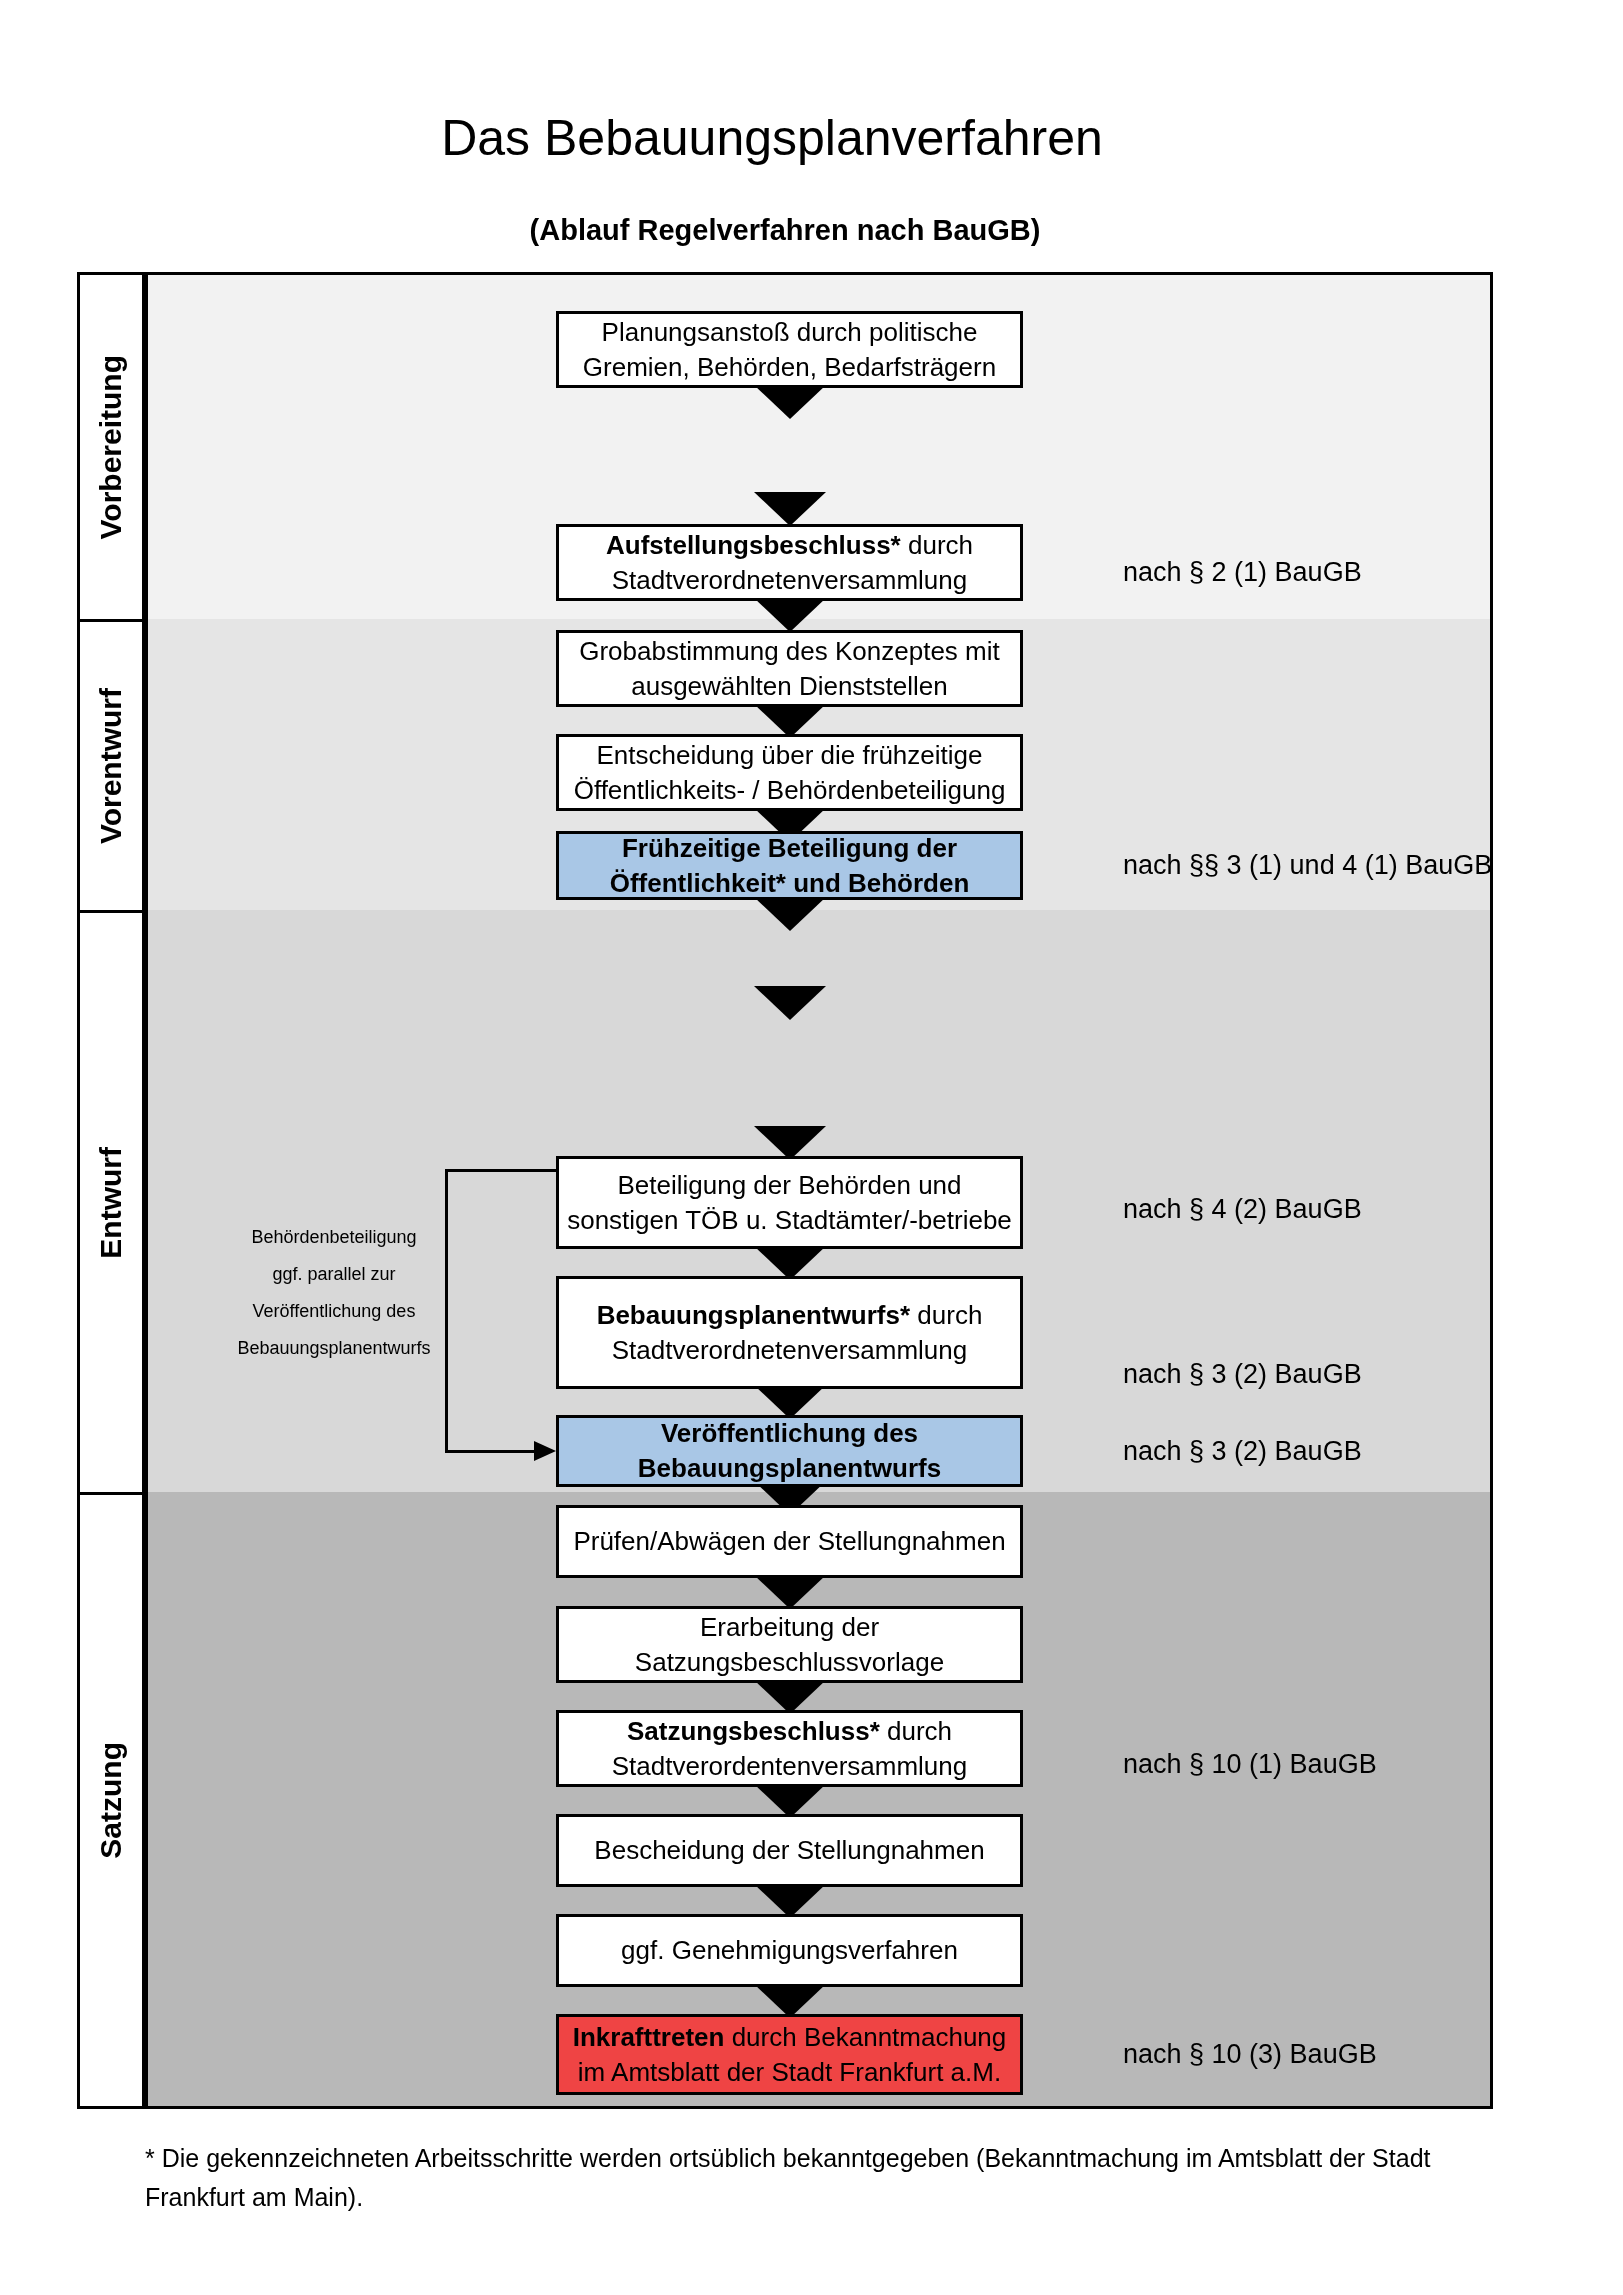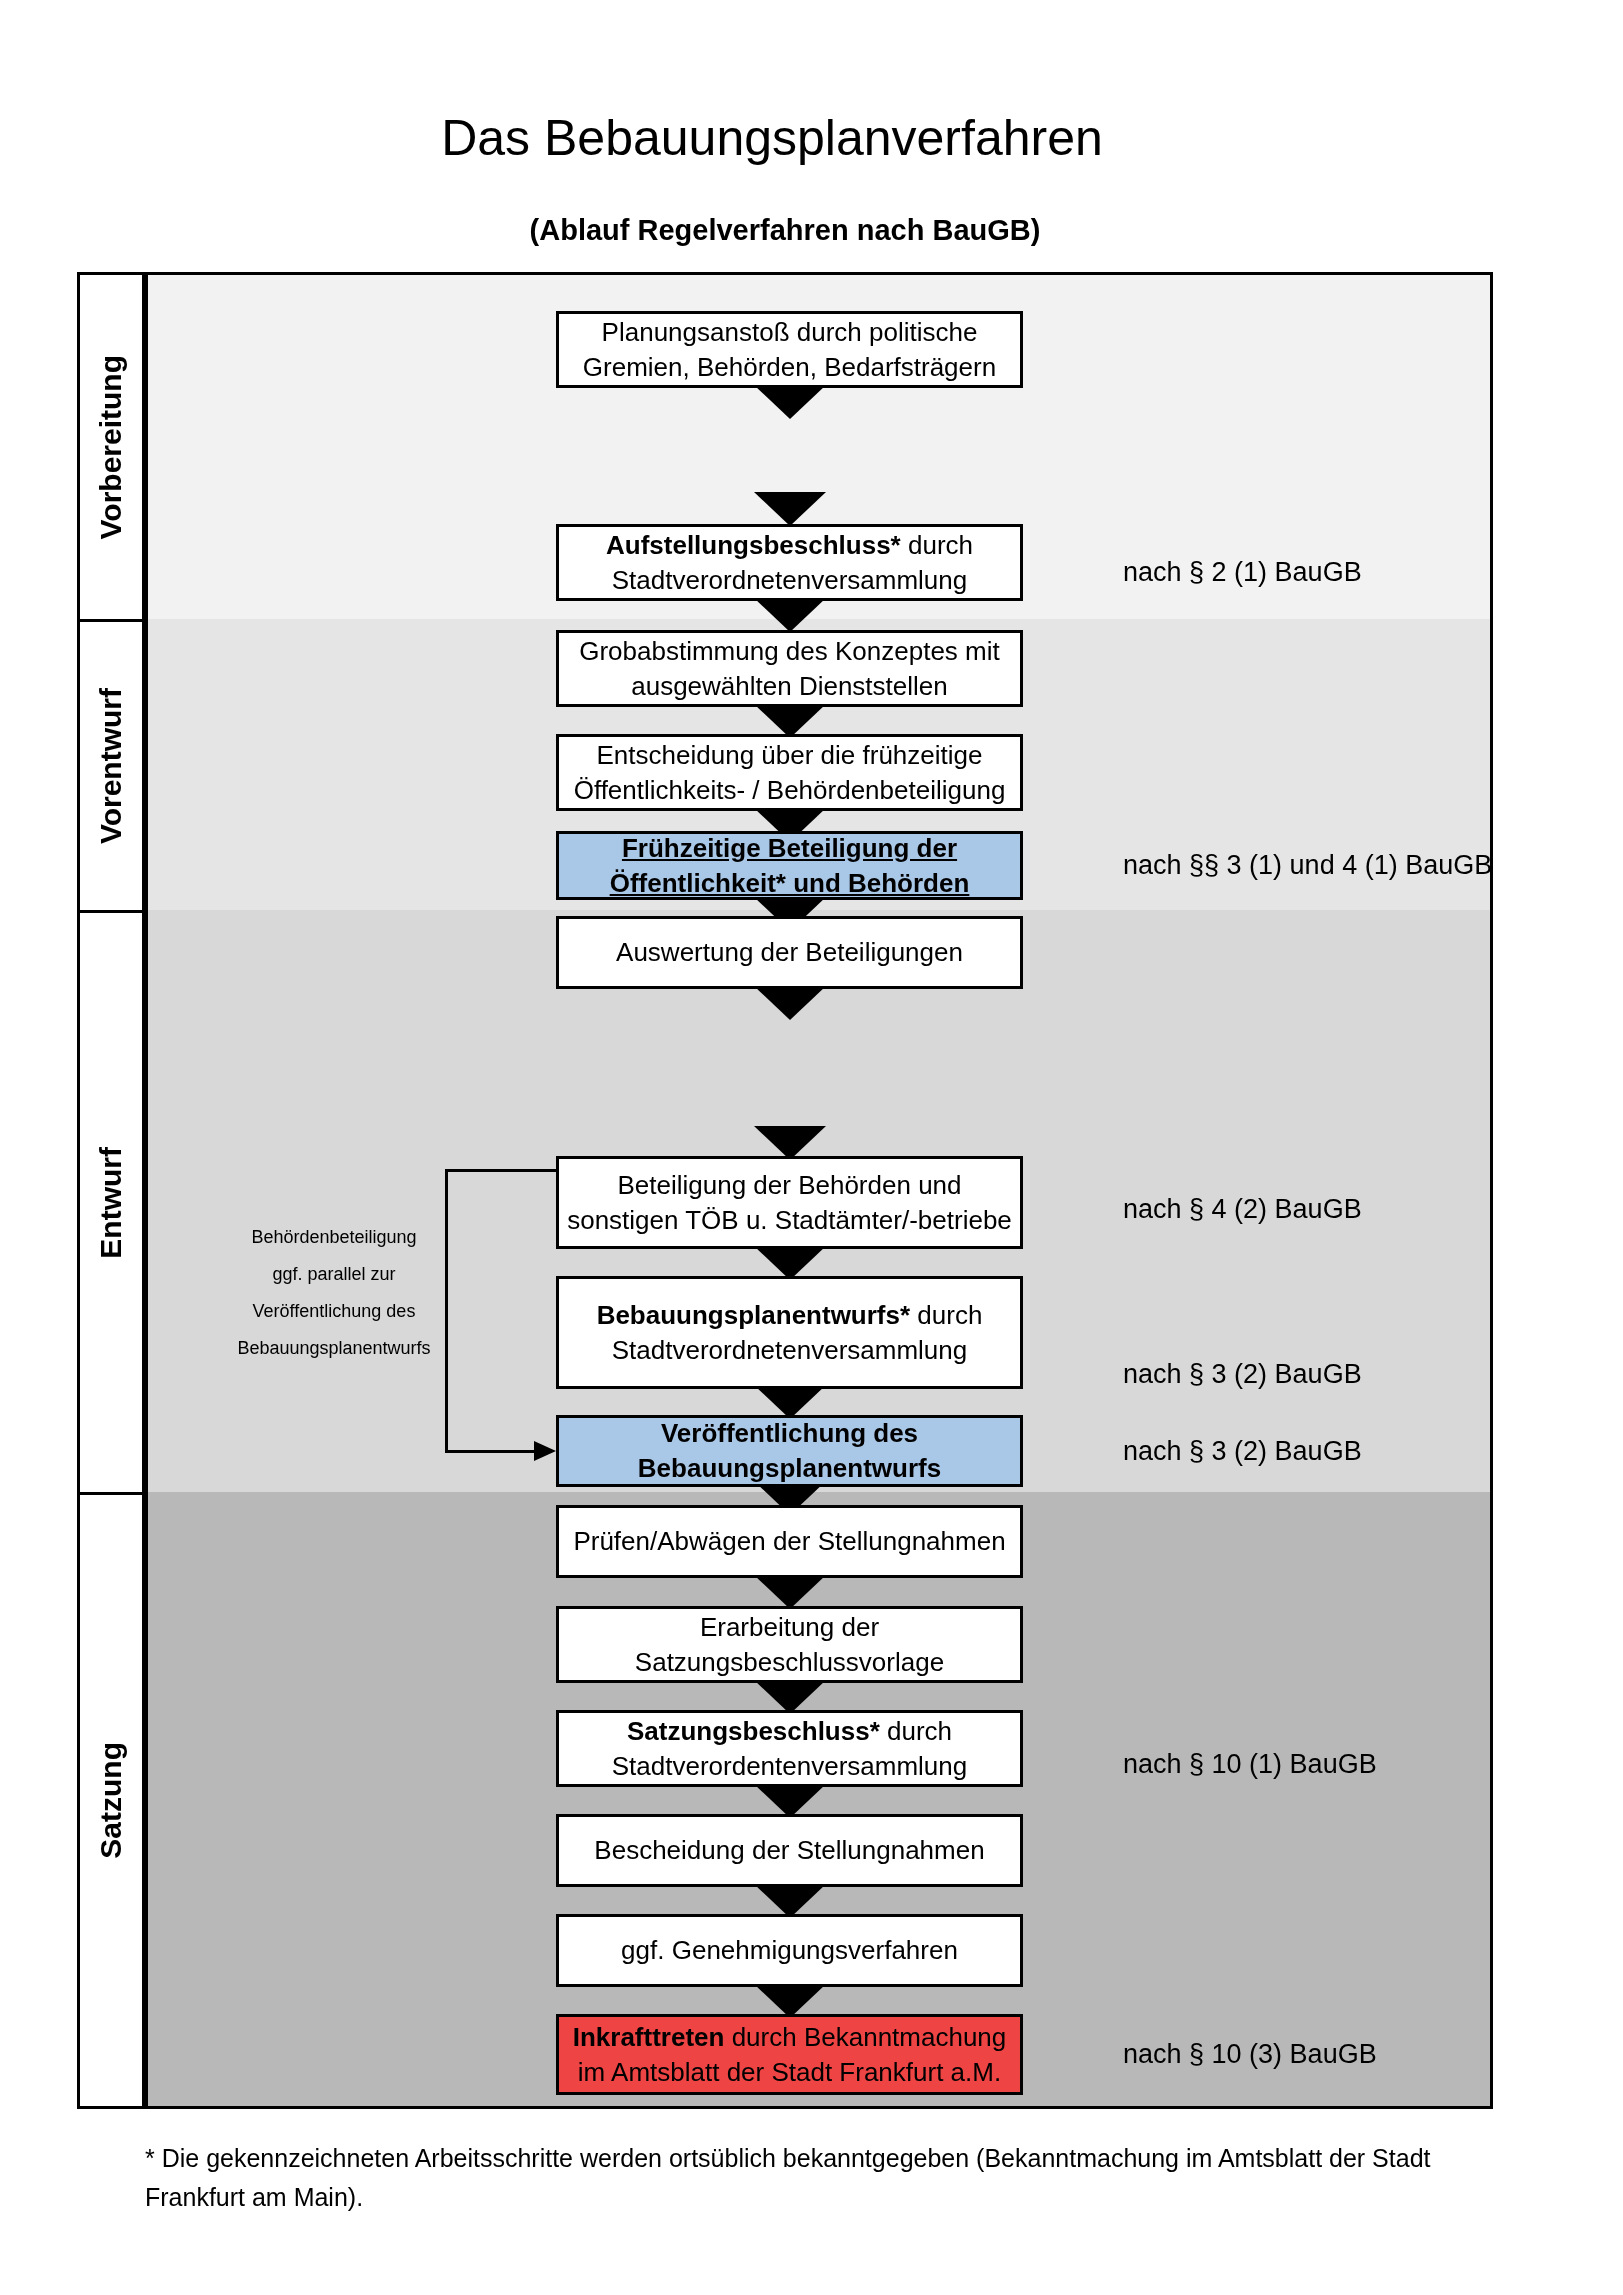--- a/index.html
+++ b/index.html
@@ -118,28 +118,25 @@
   <div class="box" style="top:630px;height:77px">
     <div class="bl"><span>Grobabstimmung des Konzeptes mit</span></div>
     <div class="bl"><span>ausgewählten Dienststellen</span></div>
   </div>
 
   <div class="box" style="top:734px;height:77px">
     <div class="bl"><span>Entscheidung über die frühzeitige</span></div>
     <div class="bl"><span>Öffentlichkeits- / Behördenbeteiligung</span></div>
   </div>
 
-  <div class="box" style="top: 831px; height: 69px; background: rgb(169, 199, 230); text-decoration: underline;">
+  <div class="box" style="top: 831px; height: 69px; background: rgb(169, 199, 230);">
     <div class="bl"><b>Frühzeitige Beteiligung der</b></div>
     <div class="bl"><b>Öffentlichkeit* und Behörden</b></div>
   </div>
 
-  <div class="box" style="top:916px;height:73px">
-    <div class="bl"><span>Auswertung der Beteiligungen</span></div>
-  </div>
 
 
   <div class="box" style="top:1156px;height:93px">
     <div class="bl"><span>Beteiligung der Behörden und</span></div>
     <div class="bl"><span>sonstigen TÖB u. Stadtämter/-betriebe</span></div>
   </div>
 
   <div class="box" style="top:1276px;height:113px">
     <div class="bl"><b>Bebauungsplanentwurfs*</b><span> durch</span></div>
     <div class="bl"><span>Stadtverordnetenversammlung</span></div>

